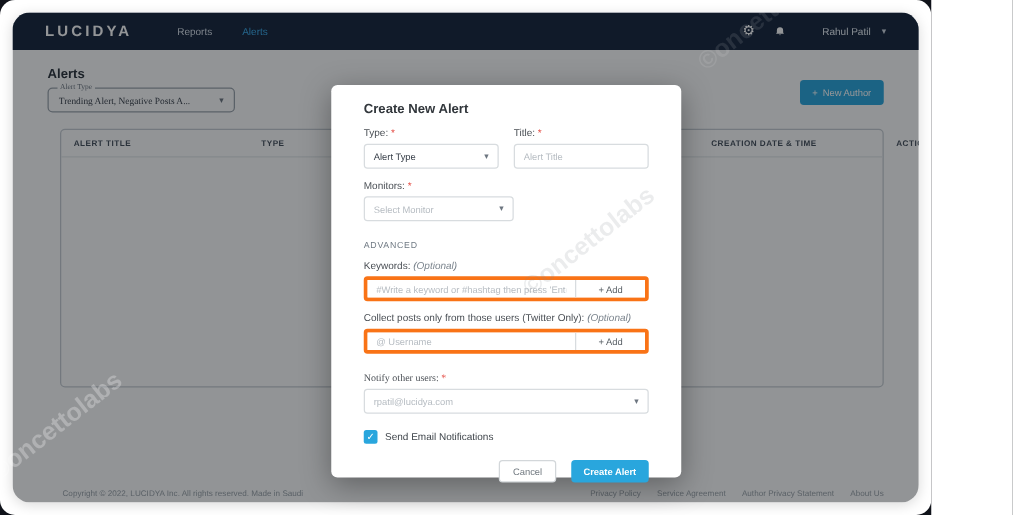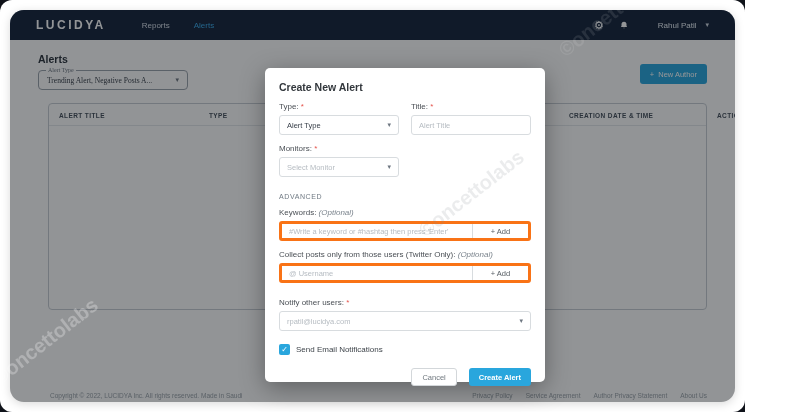--- a/index.html
+++ b/index.html
@@ -38,41 +38,41 @@
   .footer { position:absolute; left:40px; right:28px; top:352px; display:flex; justify-content:space-between;
             align-items:center; font-size:6.5px; color:#9aa2a9; }
   .flinks { display:flex; gap:13px; }
   .flink { cursor:pointer; }
 
   
   .dim { position:absolute; inset:0; background:rgba(10,14,18,0.44); z-index:5; }
 
   
   .modal { position:absolute; left:265px; top:68px; width:280px; height:314px; background:#ffffff; z-index:10;
-           border-radius:5px; box-shadow:0 6px 24px rgba(0,0,0,.35); padding:13px 14px; font-size:8px; color:#4a4f55; }
+           border-radius:5px; box-shadow:0 6px 24px rgba(0,0,0,.35); padding:13px 26px; font-size:8px; color:#4a4f55; }
   .m-title { font-size:10.5px; font-weight:bold; color:#32373c; }
   .m-row { display:grid; grid-template-columns:1fr 1fr; column-gap:12px; }
   .m-label { margin:9px 0 4px; font-size:8px; color:#4a4f55; }
   .req { color:#e5534b; }
   .opt { font-style:italic; color:#7c858e; }
   .m-input { width:100%; height:20px; border:1px solid #d8dcdf; border-radius:3px; font-size:7.5px;
              padding:0 7px; color:#39404a; outline:none; font-family:"Liberation Sans",sans-serif; }
   .m-input::placeholder { color:#b6bcc2; }
   .m-select { height:20px; border:1px solid #d8dcdf; border-radius:3px; display:flex; align-items:center;
               justify-content:space-between; padding:0 7px; font-size:7.5px; color:#39404a; cursor:pointer; background:#fff; }
   .m-select.ph { color:#b6bcc2; }
   .w120 { width:120px; }
   .advanced { margin-top:16px; font-size:7px; color:#6f7983; letter-spacing:.6px; }
   .igroup { display:flex; height:20px; border:3px solid #f97316; border-radius:3px; overflow:hidden; background:#fff; }
   .igroup input { flex:1; min-width:0; border:none; outline:none; padding:0 7px; font-size:7.5px; color:#39404a;
                   font-family:"Liberation Sans",sans-serif; }
   .igroup input::placeholder { color:#b6bcc2; }
   .add-btn { width:56px; border:none; border-left:1px solid #d8dcdf; background:#fff; font-size:7.5px;
              color:#565d63; cursor:pointer; font-family:"Liberation Sans",sans-serif; }
-  .notify-label { margin-top:15px; }
+  .notify-label { margin-top:15px;font-family:Liberation Serif, serif; }
   .cb-row { display:flex; align-items:center; gap:6px; margin-top:13px; }
   .cb { width:11px; height:11px; background:#29a6dd; border-radius:2px; color:#fff; font-size:8px;
         display:flex; align-items:center; justify-content:center; cursor:pointer; }
   .cb-label { font-size:8px; color:#3f454b; }
   .m-actions { display:flex; justify-content:flex-end; gap:12px; margin-top:13px; }
   .btn-cancel { height:18px; padding:0 10px; border:1px solid #d3d7da; border-radius:3px; background:#fff;
                 color:#70787f; font-size:7.5px; cursor:pointer; font-family:"Liberation Sans",sans-serif; }
   .btn-create { height:18px; padding:0 10px; border:none; border-radius:3px; background:#29a6dd; color:#fff;
                 font-size:7.5px; font-weight:bold; cursor:pointer; font-family:"Liberation Sans",sans-serif; }
 

